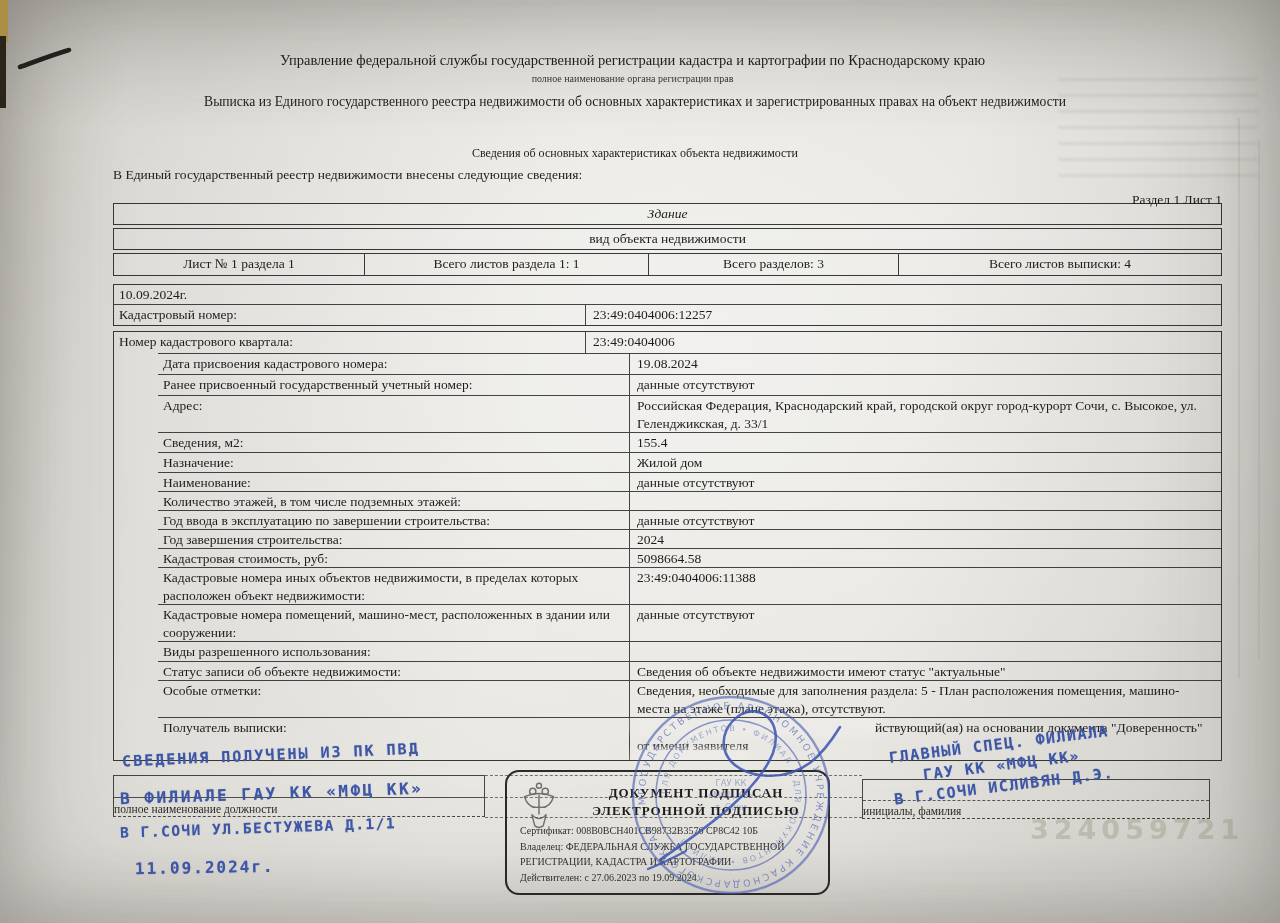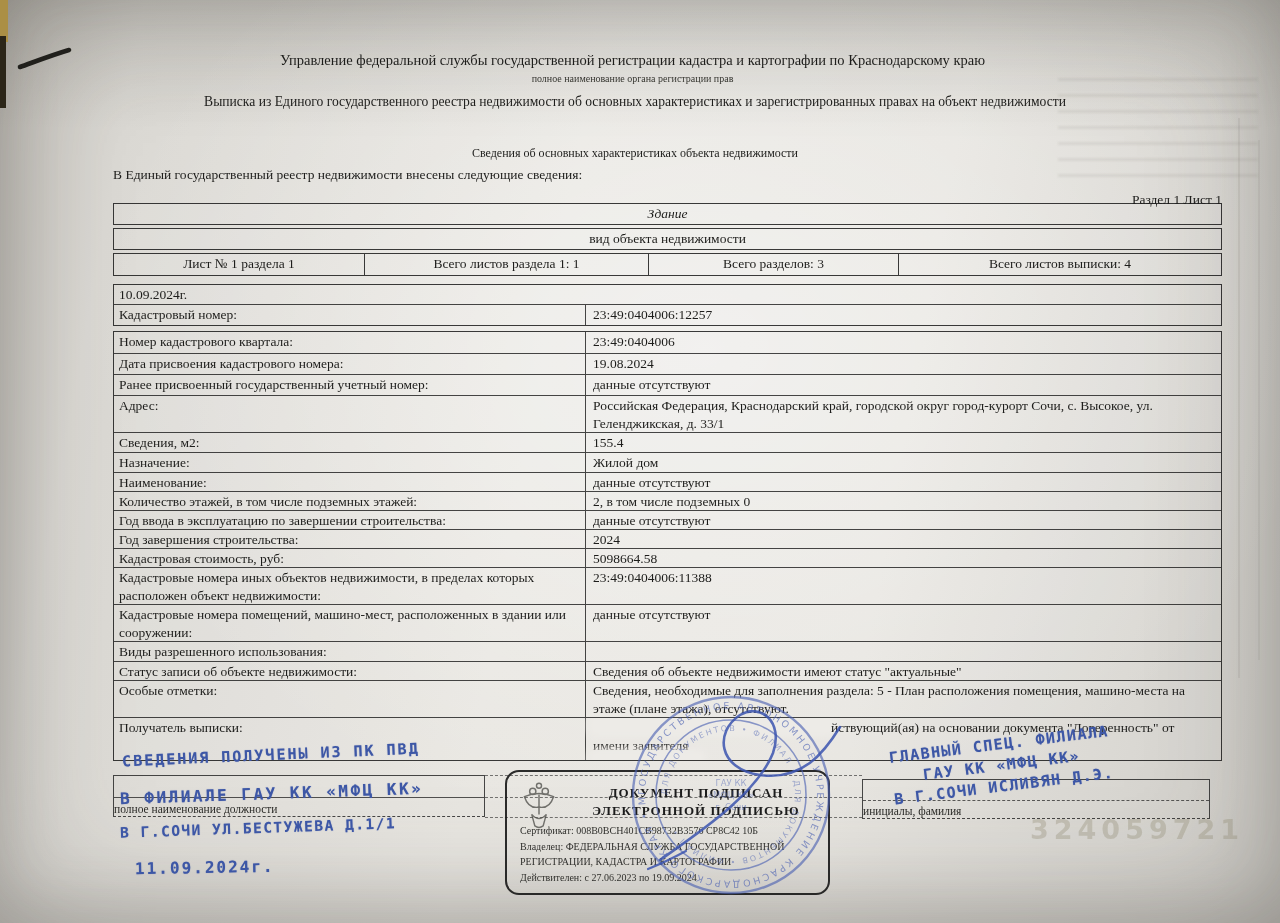--- a/index.html
+++ b/index.html
@@ -27,21 +27,21 @@
   .objtype1{top:203px;height:22px;font-style:italic;}
   .objtype2{top:228px;height:22px;}
   .objtype1 div,.objtype2 div{line-height:20px;font-size:13.5px;}
   .meta{top:253px;height:23px;display:flex;justify-content:center;}
   .mcell{line-height:20px;font-size:13.5px;text-align:center;box-sizing:border-box;}
   .mcell+.mcell{border-left:1.4px solid rgba(25,25,25,.85);}
   .m0{width:250px;} .m1{width:284px;} .m2{width:250px;} .m3{flex:1;}
   .boxA{top:284px;height:42px;}
   .boxB{top:331px;}
   .trow{display:flex;box-sizing:border-box;overflow:hidden;}
-  .trow+.trow{border-top:1.4px solid rgba(25,25,25,.8);}
+  .trow+.trow{border-top:1.4px solid rgba(25,25,25,.8);margin-left:44px;}
   .tlabel{width:472px;box-sizing:border-box;border-right:1.4px solid rgba(25,25,25,.8);
           padding:1px 8px 0 5px;font-size:13.5px;line-height:17.5px;}
   .tvalue{flex:1;padding:1px 10px 0 7px;font-size:13.5px;line-height:17.5px;box-sizing:border-box;}
   .fullrow{padding:1px 5px 0 5px;font-size:13.5px;line-height:18px;height:20px;box-sizing:border-box;border-bottom:1.4px solid rgba(25,25,25,.8);}
   .redact{display:inline-block;height:13px;background:#edebe7;box-shadow:0 0 7px 5px #edebe7;border-radius:3px;}
   
   .ink{font-family:"DejaVu Sans Mono",monospace;font-weight:700;color:#3d57a6;
        text-shadow:0 0 1px rgba(61,87,166,.45);white-space:nowrap;}
   .stamp-source{left:122px;top:746px;font-size:15px;letter-spacing:2px;transform:rotate(-2.5deg);}
   .stamp-branch{left:120px;top:784px;font-size:16px;letter-spacing:2.5px;transform:rotate(-2deg);z-index:6;}
@@ -149,21 +149,20 @@
     <div class="trow" style="height:20px">
       <div class="tlabel">Назначение:</div>
       <div class="tvalue">Жилой дом</div>
     </div>
     <div class="trow" style="height:19px">
       <div class="tlabel">Наименование:</div>
       <div class="tvalue">данные отсутствуют</div>
     </div>
     <div class="trow" style="height:19px">
       <div class="tlabel">Количество этажей, в том числе подземных этажей:</div>
-      <div class="tvalue">2, в том числе подземных 0</div>
     </div>
     <div class="trow" style="height:19px">
       <div class="tlabel">Год ввода в эксплуатацию по завершении строительства:</div>
       <div class="tvalue">данные отсутствуют</div>
     </div>
     <div class="trow" style="height:19px">
       <div class="tlabel">Год завершения строительства:</div>
       <div class="tvalue">2024</div>
     </div>
     <div class="trow" style="height:19px">

